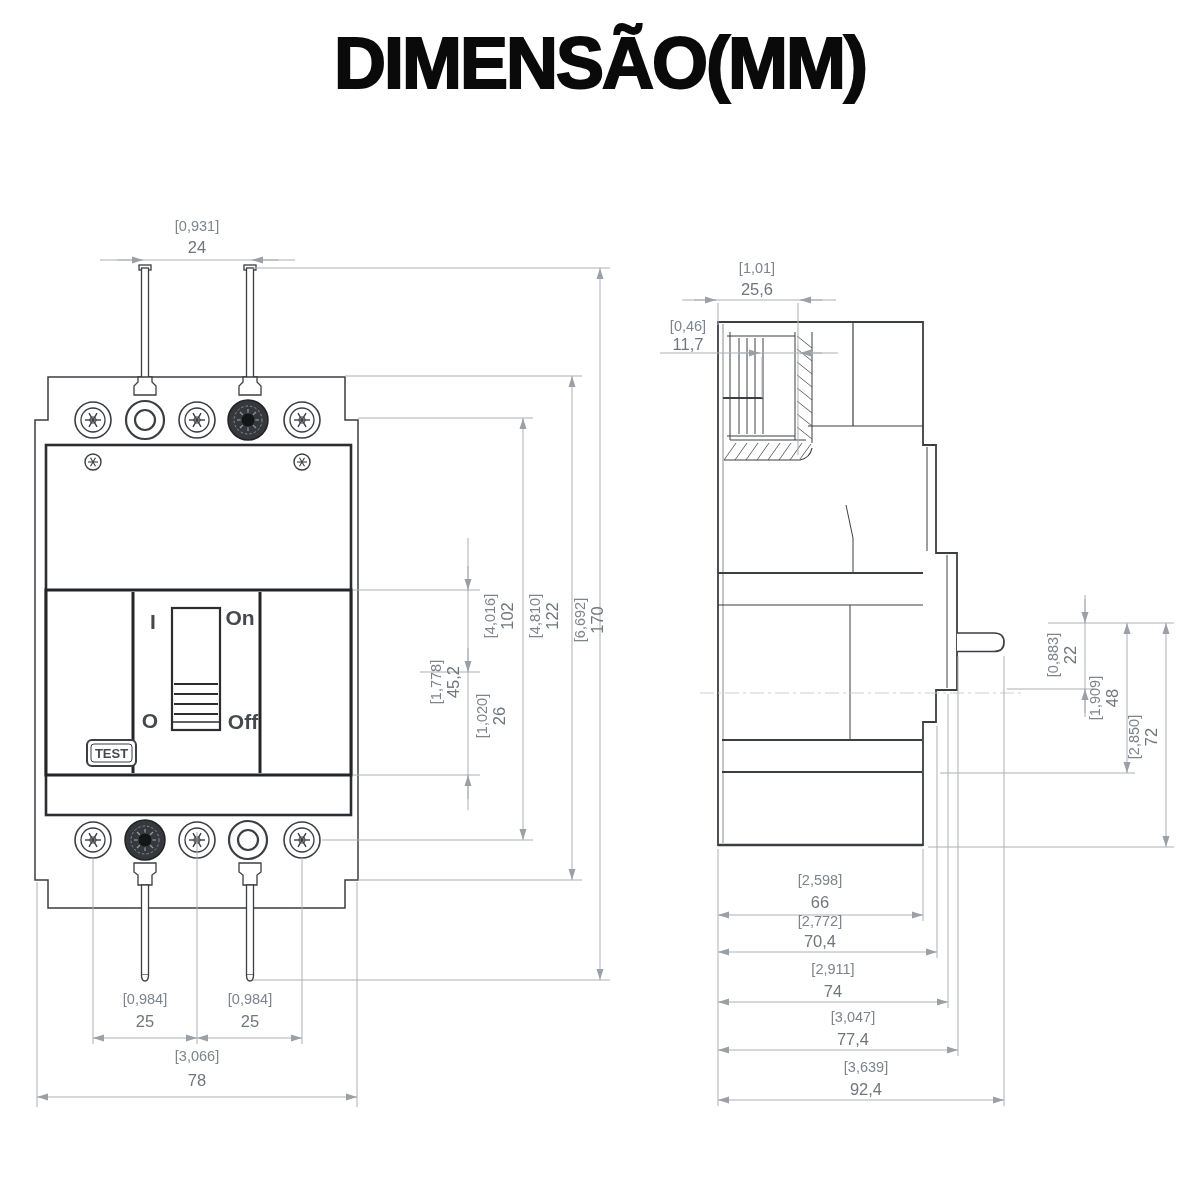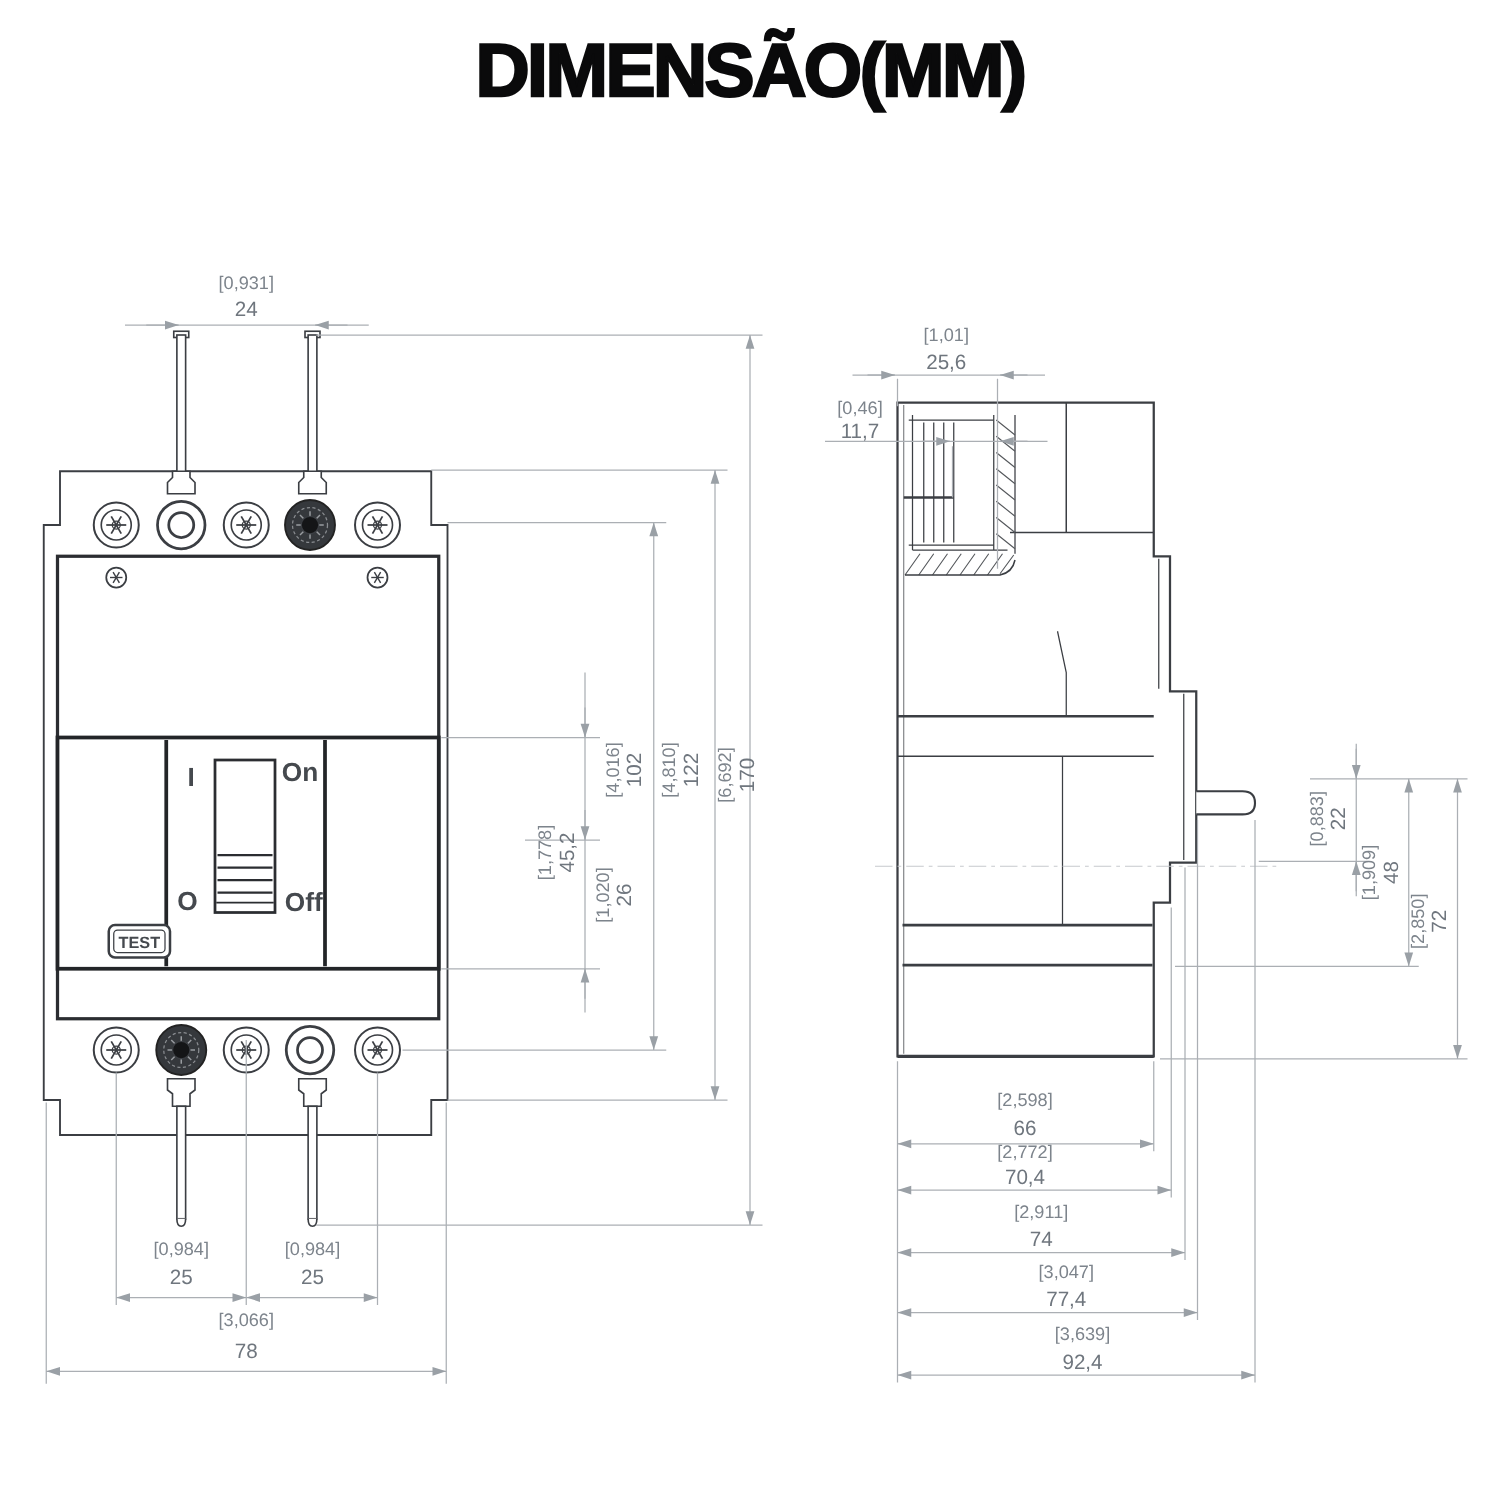--- a/index.html
+++ b/index.html
@@ -1,19 +1,19 @@
 <!DOCTYPE html>
 <html><head>
 <meta charset="utf-8">
 <style>
   html,body{margin:0;padding:0;background:#fff;}
   .page{position:relative;width:1200px;height:1200px;background:#ffffff;overflow:hidden;
         font-family:"Liberation Sans",sans-serif;}
   .title{position:absolute;left:0;right:0;top:22px;text-align:center;
-         font-size:60px;font-weight:bold;letter-spacing:-2px;color:#0a0a0b;
+         font-size:72px;font-weight:bold;letter-spacing:-2px;color:#0a0a0b;
          -webkit-text-stroke:2px #0a0a0b;}
   svg text{font-family:"Liberation Sans",sans-serif;}
   .din{font-size:14.5px;fill:#7d848c;text-anchor:middle;}
   .dmm{font-size:16.5px;fill:#6f767e;text-anchor:middle;}
   .blabel{font-size:21px;font-weight:bold;fill:#45494e;text-anchor:middle;}
   .tlabel{font-size:13px;font-weight:bold;fill:#45494e;text-anchor:middle;}
 </style>
 </head>
 <body>
 

